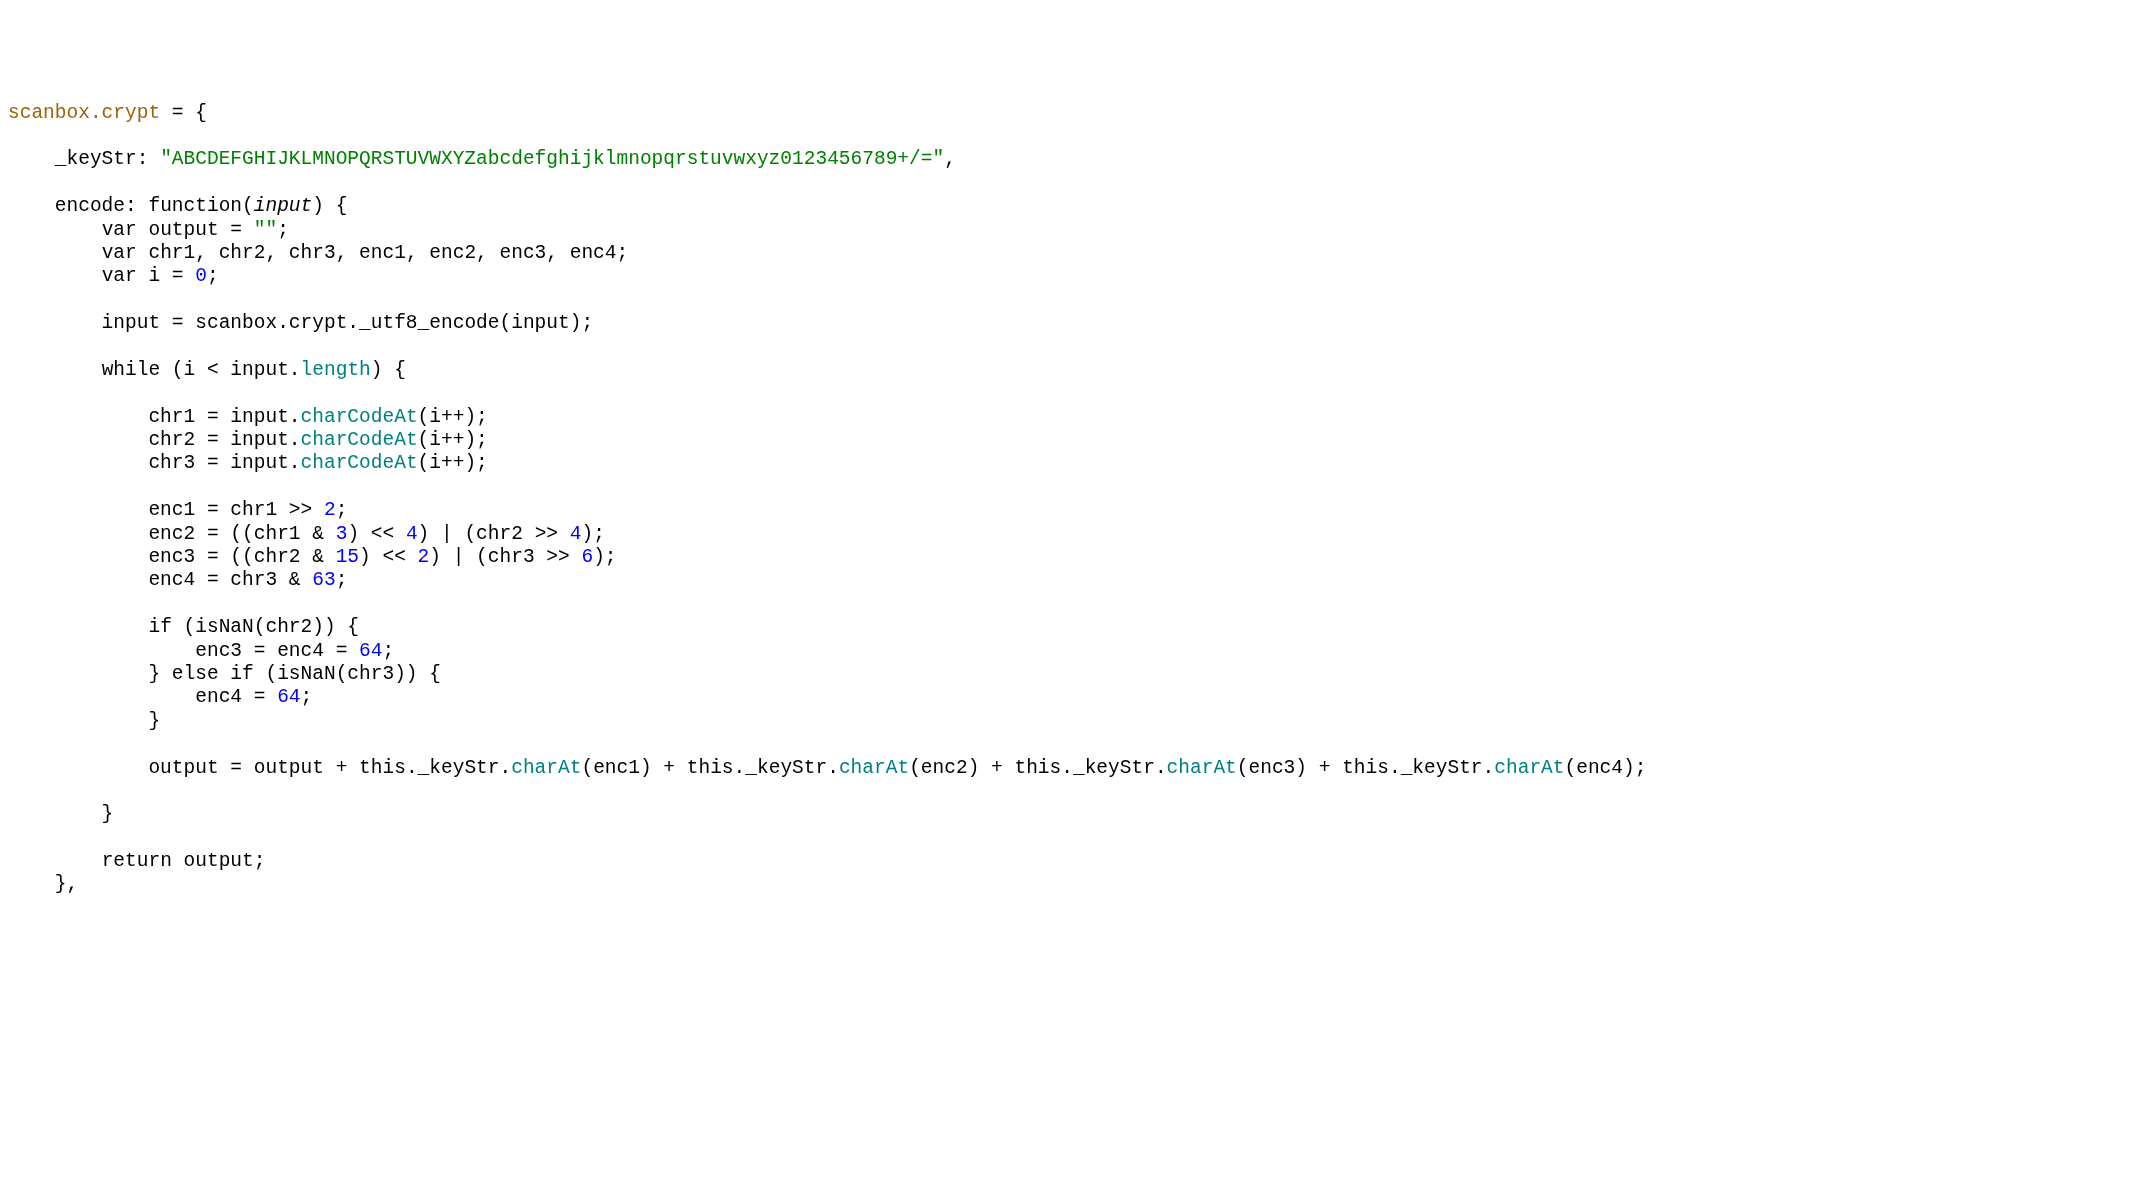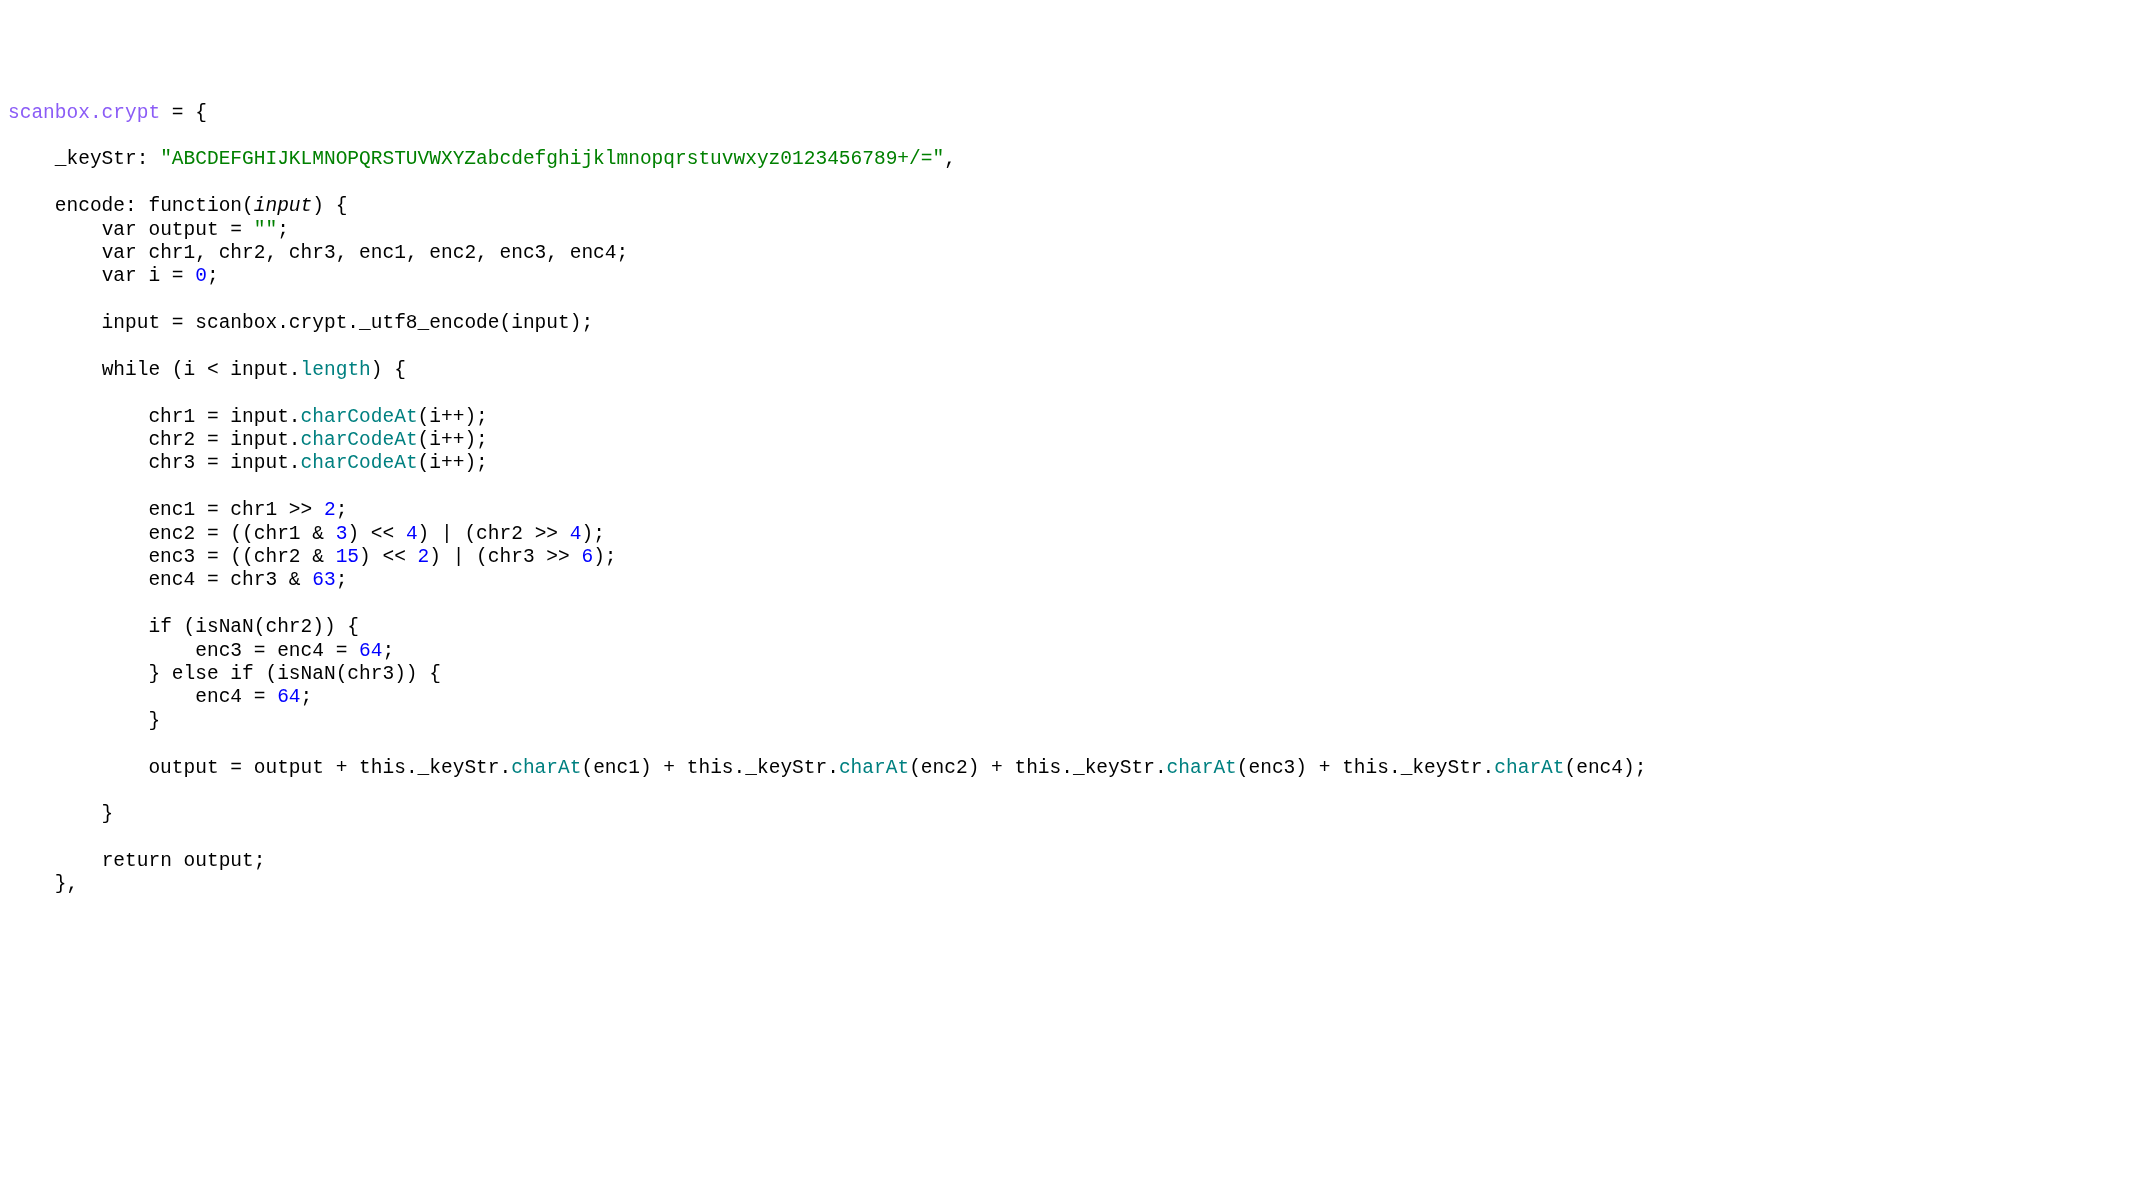--- a/index.html
+++ b/index.html
@@ -14,21 +14,21 @@
     }
     .code-container {
       display: block;
     }
     .tok-default { color: #000000; }
     .tok-keyword { color: #000000; }
     .tok-string { color: #008000; }
     .tok-number { color: #0000ff; }
     .tok-operator { color: #000000; }
     .tok-property { color: #008080; }
-    .tok-identifier { color: #8b5cf6; }
+    .tok-identifier { color: #a16207; }
     .tok-param { font-style: italic; color: #000000; }
   </style>
 </head>
 <body>
 
 
 
 <div class="code-container" id="code-root"><div><span class="tok-identifier">scanbox.crypt </span><span class="tok-operator">=</span><span class="tok-default"> {</span></div><div>&nbsp;</div><div><span class="tok-default">    _keyStr: </span><span class="tok-string">"ABCDEFGHIJKLMNOPQRSTUVWXYZabcdefghijklmnopqrstuvwxyz0123456789+/="</span><span class="tok-default">,</span></div><div>&nbsp;</div><div><span class="tok-default">    encode: </span><span class="tok-keyword">function</span><span class="tok-default">(</span><span class="tok-param">input</span><span class="tok-default">) {</span></div><div><span class="tok-default">        </span><span class="tok-keyword">var</span><span class="tok-default"> output </span><span class="tok-operator">=</span><span class="tok-default"> </span><span class="tok-string">""</span><span class="tok-default">;</span></div><div><span class="tok-default">        </span><span class="tok-keyword">var</span><span class="tok-default"> chr1, chr2, chr3, enc1, enc2, enc3, enc4;</span></div><div><span class="tok-default">        </span><span class="tok-keyword">var</span><span class="tok-default"> i </span><span class="tok-operator">=</span><span class="tok-default"> </span><span class="tok-number">0</span><span class="tok-default">;</span></div><div>&nbsp;</div><div><span class="tok-default">        input </span><span class="tok-operator">=</span><span class="tok-default"> scanbox.crypt._utf8_encode(input);</span></div><div>&nbsp;</div><div><span class="tok-default">        </span><span class="tok-keyword">while</span><span class="tok-default"> (i </span><span class="tok-operator">&lt;</span><span class="tok-default"> input.</span><span class="tok-property">length</span><span class="tok-default">) {</span></div><div>&nbsp;</div><div><span class="tok-default">            chr1 </span><span class="tok-operator">=</span><span class="tok-default"> input.</span><span class="tok-property">charCodeAt</span><span class="tok-default">(i</span><span class="tok-operator">++</span><span class="tok-default">);</span></div><div><span class="tok-default">            chr2 </span><span class="tok-operator">=</span><span class="tok-default"> input.</span><span class="tok-property">charCodeAt</span><span class="tok-default">(i</span><span class="tok-operator">++</span><span class="tok-default">);</span></div><div><span class="tok-default">            chr3 </span><span class="tok-operator">=</span><span class="tok-default"> input.</span><span class="tok-property">charCodeAt</span><span class="tok-default">(i</span><span class="tok-operator">++</span><span class="tok-default">);</span></div><div>&nbsp;</div><div><span class="tok-default">            enc1 </span><span class="tok-operator">=</span><span class="tok-default"> chr1 </span><span class="tok-operator">&gt;&gt;</span><span class="tok-default"> </span><span class="tok-number">2</span><span class="tok-default">;</span></div><div><span class="tok-default">            enc2 </span><span class="tok-operator">=</span><span class="tok-default"> ((chr1 </span><span class="tok-operator">&amp;</span><span class="tok-default"> </span><span class="tok-number">3</span><span class="tok-default">) </span><span class="tok-operator">&lt;&lt;</span><span class="tok-default"> </span><span class="tok-number">4</span><span class="tok-default">) </span><span class="tok-operator">|</span><span class="tok-default"> (chr2 </span><span class="tok-operator">&gt;&gt;</span><span class="tok-default"> </span><span class="tok-number">4</span><span class="tok-default">);</span></div><div><span class="tok-default">            enc3 </span><span class="tok-operator">=</span><span class="tok-default"> ((chr2 </span><span class="tok-operator">&amp;</span><span class="tok-default"> </span><span class="tok-number">15</span><span class="tok-default">) </span><span class="tok-operator">&lt;&lt;</span><span class="tok-default"> </span><span class="tok-number">2</span><span class="tok-default">) </span><span class="tok-operator">|</span><span class="tok-default"> (chr3 </span><span class="tok-operator">&gt;&gt;</span><span class="tok-default"> </span><span class="tok-number">6</span><span class="tok-default">);</span></div><div><span class="tok-default">            enc4 </span><span class="tok-operator">=</span><span class="tok-default"> chr3 </span><span class="tok-operator">&amp;</span><span class="tok-default"> </span><span class="tok-number">63</span><span class="tok-default">;</span></div><div>&nbsp;</div><div><span class="tok-default">            </span><span class="tok-keyword">if</span><span class="tok-default"> (isNaN(chr2)) {</span></div><div><span class="tok-default">                enc3 </span><span class="tok-operator">=</span><span class="tok-default"> enc4 </span><span class="tok-operator">=</span><span class="tok-default"> </span><span class="tok-number">64</span><span class="tok-default">;</span></div><div><span class="tok-default">            } </span><span class="tok-keyword">else</span><span class="tok-default"> </span><span class="tok-keyword">if</span><span class="tok-default"> (isNaN(chr3)) {</span></div><div><span class="tok-default">                enc4 </span><span class="tok-operator">=</span><span class="tok-default"> </span><span class="tok-number">64</span><span class="tok-default">;</span></div><div><span class="tok-default">            }</span></div><div>&nbsp;</div><div><span class="tok-default">            output </span><span class="tok-operator">=</span><span class="tok-default"> output </span><span class="tok-operator">+</span><span class="tok-default"> </span><span class="tok-keyword">this</span><span class="tok-default">._keyStr.</span><span class="tok-property">charAt</span><span class="tok-default">(enc1) </span><span class="tok-operator">+</span><span class="tok-default"> </span><span class="tok-keyword">this</span><span class="tok-default">._keyStr.</span><span class="tok-property">charAt</span><span class="tok-default">(enc2) </span><span class="tok-operator">+</span><span class="tok-default"> </span><span class="tok-keyword">this</span><span class="tok-default">._keyStr.</span><span class="tok-property">charAt</span><span class="tok-default">(enc3) </span><span class="tok-operator">+</span><span class="tok-default"> </span><span class="tok-keyword">this</span><span class="tok-default">._keyStr.</span><span class="tok-property">charAt</span><span class="tok-default">(enc4);</span></div><div>&nbsp;</div><div><span class="tok-default">        }</span></div><div>&nbsp;</div><div><span class="tok-default">        </span><span class="tok-keyword">return</span><span class="tok-default"> output;</span></div><div><span class="tok-default">    },</span></div></div>
 
 

